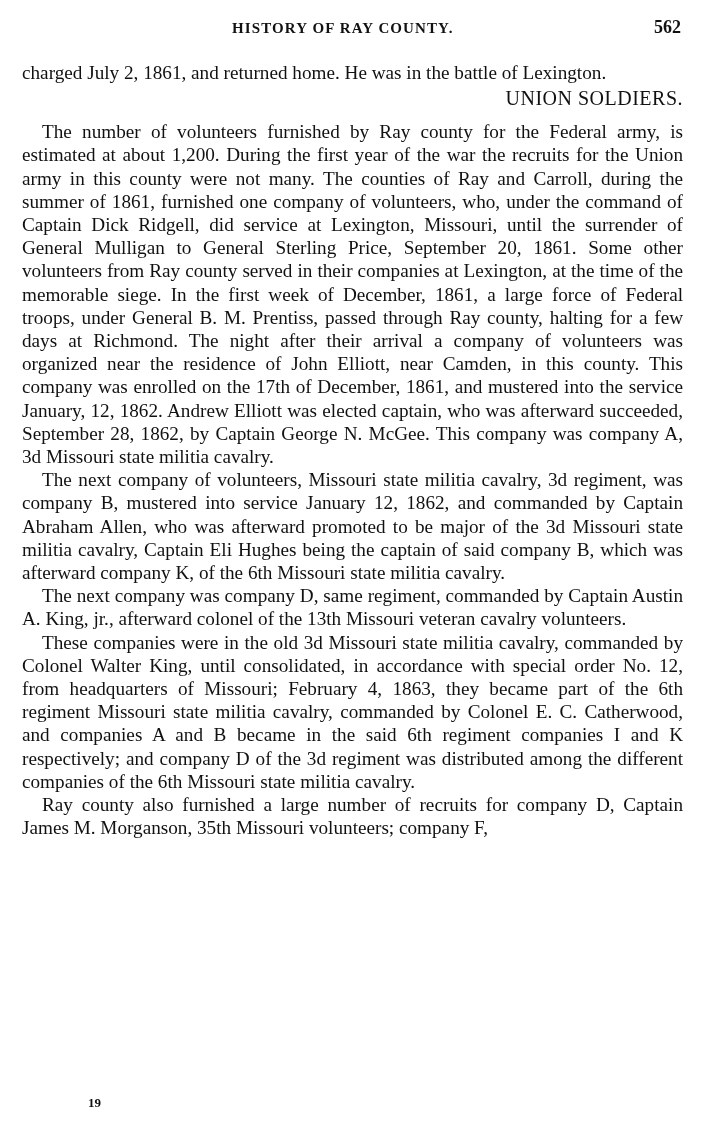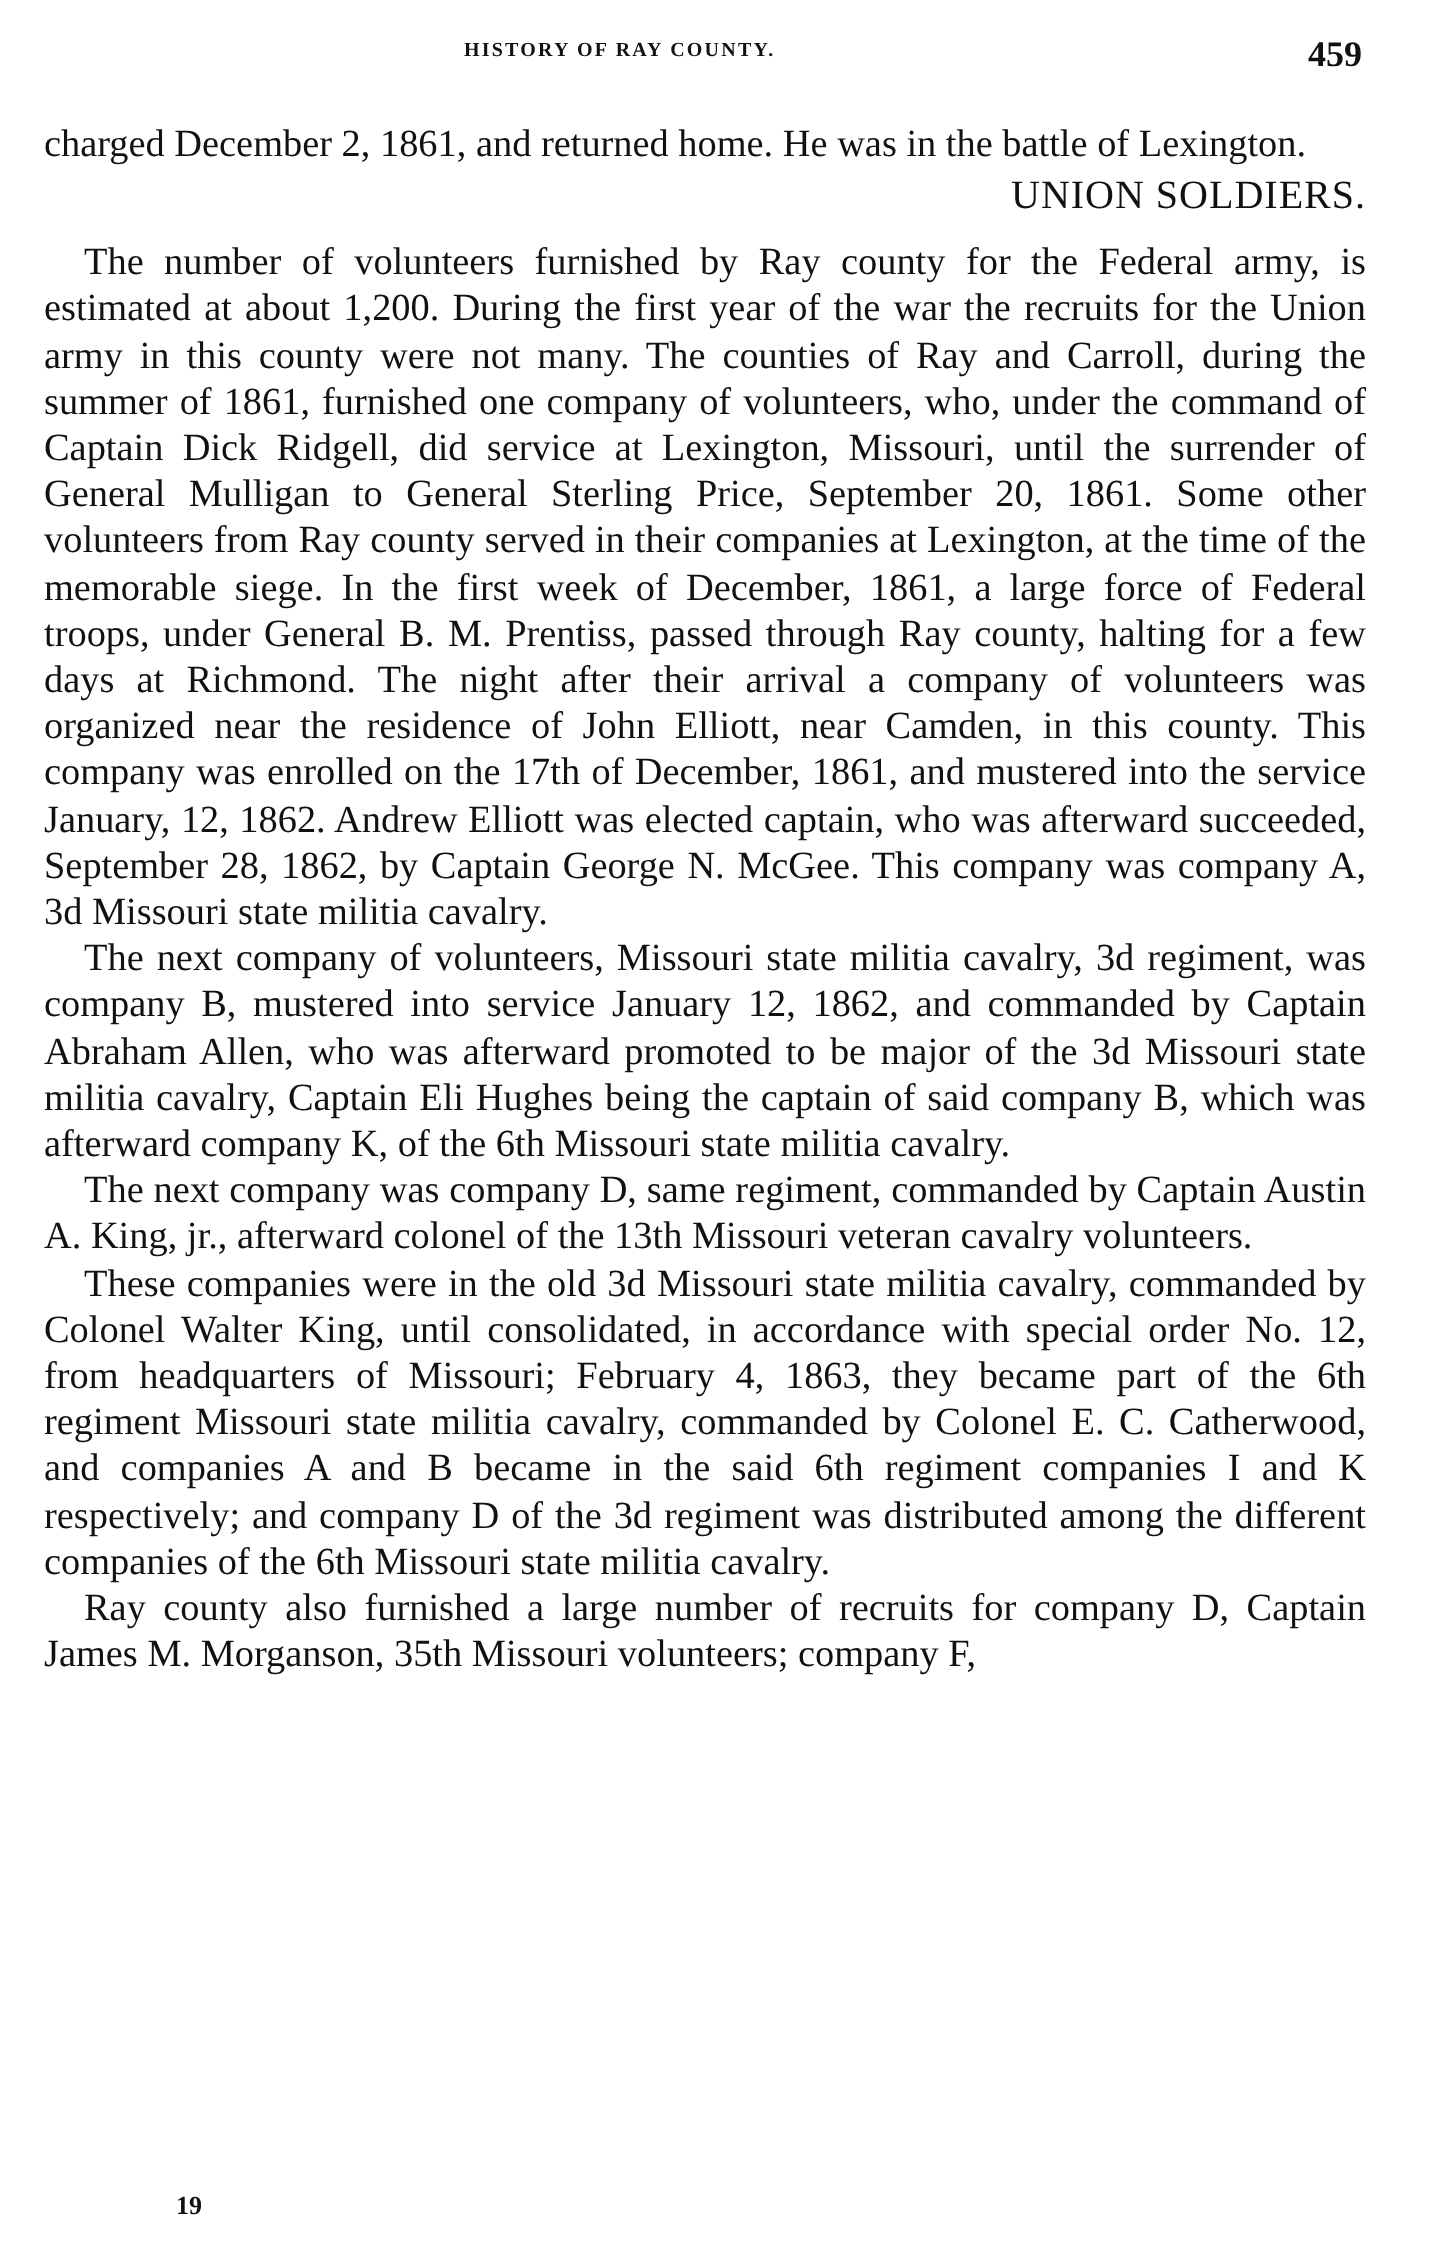--- a/index.html
+++ b/index.html
@@ -6,21 +6,21 @@
   body {
     width: 715px; height: 1132px; position: relative; overflow: hidden;
     color: #111111;
     font-family: "Liberation Serif", "DejaVu Serif", serif;
   }
   .running-head {
     position: absolute; top: 17px; left: 0; width: 715px; height: 24px;
   }
   .running-title {
     position: absolute; left: 232px; top: 3px;
-    font-size: 10px; font-weight: bold; letter-spacing: 1.1px;
+    font-size: 15px; font-weight: bold; letter-spacing: 1.1px;
   }
   .page-number {
     position: absolute; right: 34px; top: 0px;
     font-size: 18px; font-weight: bold;
   }
   .body-text {
     position: absolute; left: 22px; top: 61px; width: 661px;
     font-size: 19.2px; line-height: 23.2px;
     text-align: justify; hyphens: manual;
   }
@@ -33,25 +33,25 @@
   .signature {
     position: absolute; left: 88px; top: 1095px;
     font-size: 13px; font-weight: bold;
   }
 </style>
 </head>
 <body>
 
 <div class="running-head">
   <span class="running-title">HISTORY OF RAY COUNTY.</span>
-  <span class="page-number">459</span>
+  <span class="page-number">562</span>
 </div>
 
 <div class="body-text">
-  <p>charged December 2, 1861, and returned home. He was in the battle of Lexington.</p>
+  <p>charged July 2, 1861, and returned home. He was in the battle of Lexington.</p>
   <p class="section-heading">UNION SOLDIERS.</p>
   <p class="indent">The number of volunteers furnished by Ray county for the Federal army, is estimated at about 1,200. During the first year of the war the recruits for the Union army in this county were not many. The counties of Ray and Carroll, during the summer of 1861, furnished one company of volunteers, who, under the command of Captain Dick Ridgell, did service at Lexington, Missouri, until the surrender of General Mulligan to General Sterling Price, September 20, 1861. Some other volunteers from Ray county served in their companies at Lexington, at the time of the memorable siege. In the first week of December, 1861, a large force of Federal troops, under General B. M. Prentiss, passed through Ray county, halting for a few days at Richmond. The night after their arrival a company of volunteers was organized near the residence of John Elliott, near Camden, in this county. This company was enrolled on the 17th of December, 1861, and mustered into the service January, 12, 1862. Andrew Elliott was elected captain, who was afterward suc­ceeded, September 28, 1862, by Captain George N. McGee. This com­pany was company A, 3d Missouri state militia cavalry.</p>
   <p class="indent">The next company of volunteers, Missouri state militia cavalry, 3d reg­iment, was company B, mustered into service January 12, 1862, and commanded by Captain Abraham Allen, who was afterward promoted to be major of the 3d Missouri state militia cavalry, Captain Eli Hughes being the captain of said company B, which was afterward company K, of the 6th Missouri state militia cavalry.</p>
   <p class="indent">The next company was company D, same regiment, commanded by Captain Austin A. King, jr., afterward colonel of the 13th Missouri vet­eran cavalry volunteers.</p>
   <p class="indent">These companies were in the old 3d Missouri state militia cavalry, com­manded by Colonel Walter King, until consolidated, in accordance with special order No. 12, from headquarters of Missouri; February 4, 1863, they became part of the 6th regiment Missouri state militia cavalry, com­manded by Colonel E. C. Catherwood, and companies A and B became in the said 6th regiment companies I and K respectively; and company D of the 3d regiment was distributed among the different companies of the 6th Missouri state militia cavalry.</p>
   <p class="indent">Ray county also furnished a large number of recruits for company D, Captain James M. Morganson, 35th Missouri volunteers; company F,</p>
 </div>
 
 <div class="signature">19</div>
 

